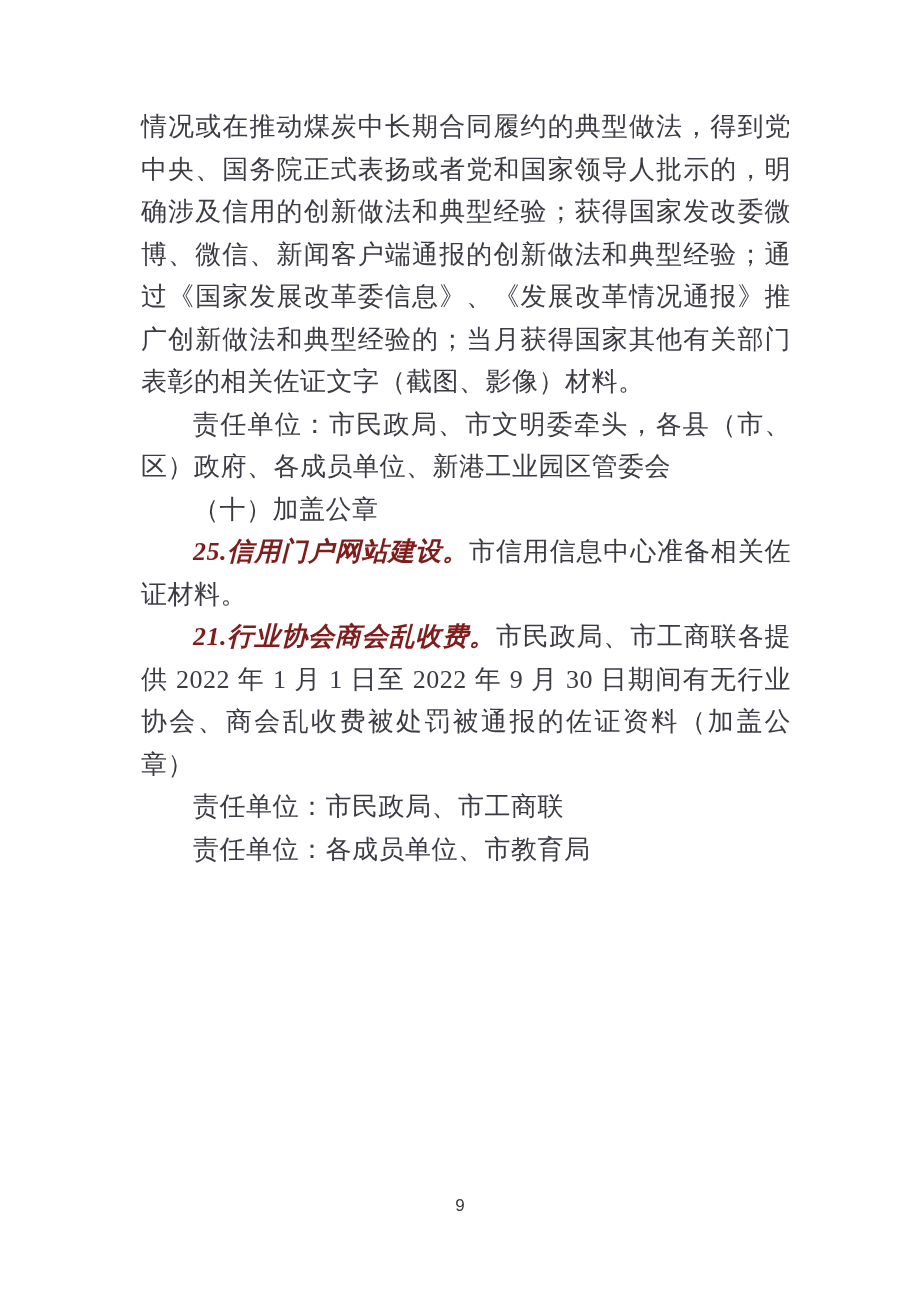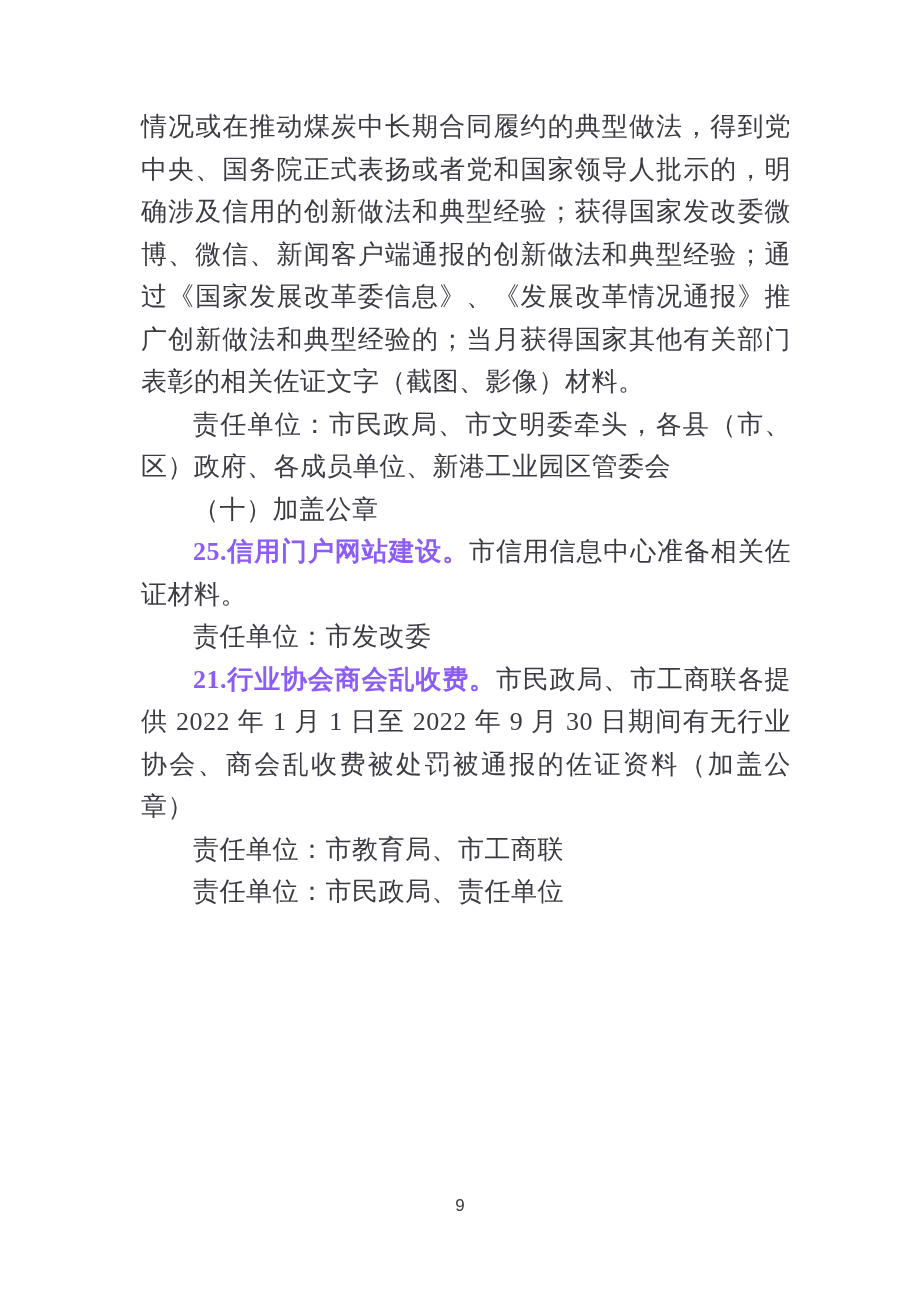--- a/index.html
+++ b/index.html
@@ -33,21 +33,22 @@
     text-align: justify;
     text-justify: inter-character;
   }
 
   .para.indent {
     text-indent: 2em;
   }
 
   .run-bold {
     font-weight: bold;
-    color: #8b5cf6;
+    color: #7f1d1d;
+    font-style: italic;
   }
 
   .run-regular {
     font-weight: normal;
   }
 
   .page-footer {
     position: absolute;
     left: 0;
     top: 1196px;
@@ -60,21 +61,20 @@
 </style>
 </head>
 <body>
 
 <div class="page">
   <div class="doc-body" id="doc-body">
       <div class="para"><span class="run-regular">情况或在推动煤炭中长期合同履约的典型做法，得到党中央、国务院正式表扬或者党和国家领导人批示的，明确涉及信用的创新做法和典型经验；获得国家发改委微博、微信、新闻客户端通报的创新做法和典型经验；通过《国家发展改革委信息》、《发展改革情况通报》推广创新做法和典型经验的；当月获得国家其他有关部门表彰的相关佐证文字（截图、影像）材料。</span></div>
       <div class="para indent"><span class="run-regular">责任单位：市民政局、市文明委牵头，各县（市、区）政府、各成员单位、新港工业园区管委会</span></div>
       <div class="para indent"><span class="run-regular">（十）加盖公章</span></div>
       <div class="para indent"><span class="run-bold">25.信用门户网站建设。</span><span class="run-regular">市信用信息中心准备相关佐证材料。</span></div>
-      <div class="para indent"><span class="run-regular">责任单位：市发改委</span></div>
       <div class="para indent"><span class="run-bold">21.行业协会商会乱收费。</span><span class="run-regular">市民政局、市工商联各提供 2022 年 1 月 1 日至 2022 年 9 月 30 日期间有无行业协会、商会乱收费被处罚被通报的佐证资料（加盖公章）</span></div>
-      <div class="para indent"><span class="run-regular">责任单位：市教育局、市工商联</span></div>
-      <div class="para indent"><span class="run-regular">责任单位：市民政局、责任单位</span></div>
+      <div class="para indent"><span class="run-regular">责任单位：市民政局、市工商联</span></div>
+      <div class="para indent"><span class="run-regular">责任单位：各成员单位、市教育局</span></div>
     </div>
   <div class="page-footer">
     <span>9</span>
   </div>
 </div>
 
 </body></html>

